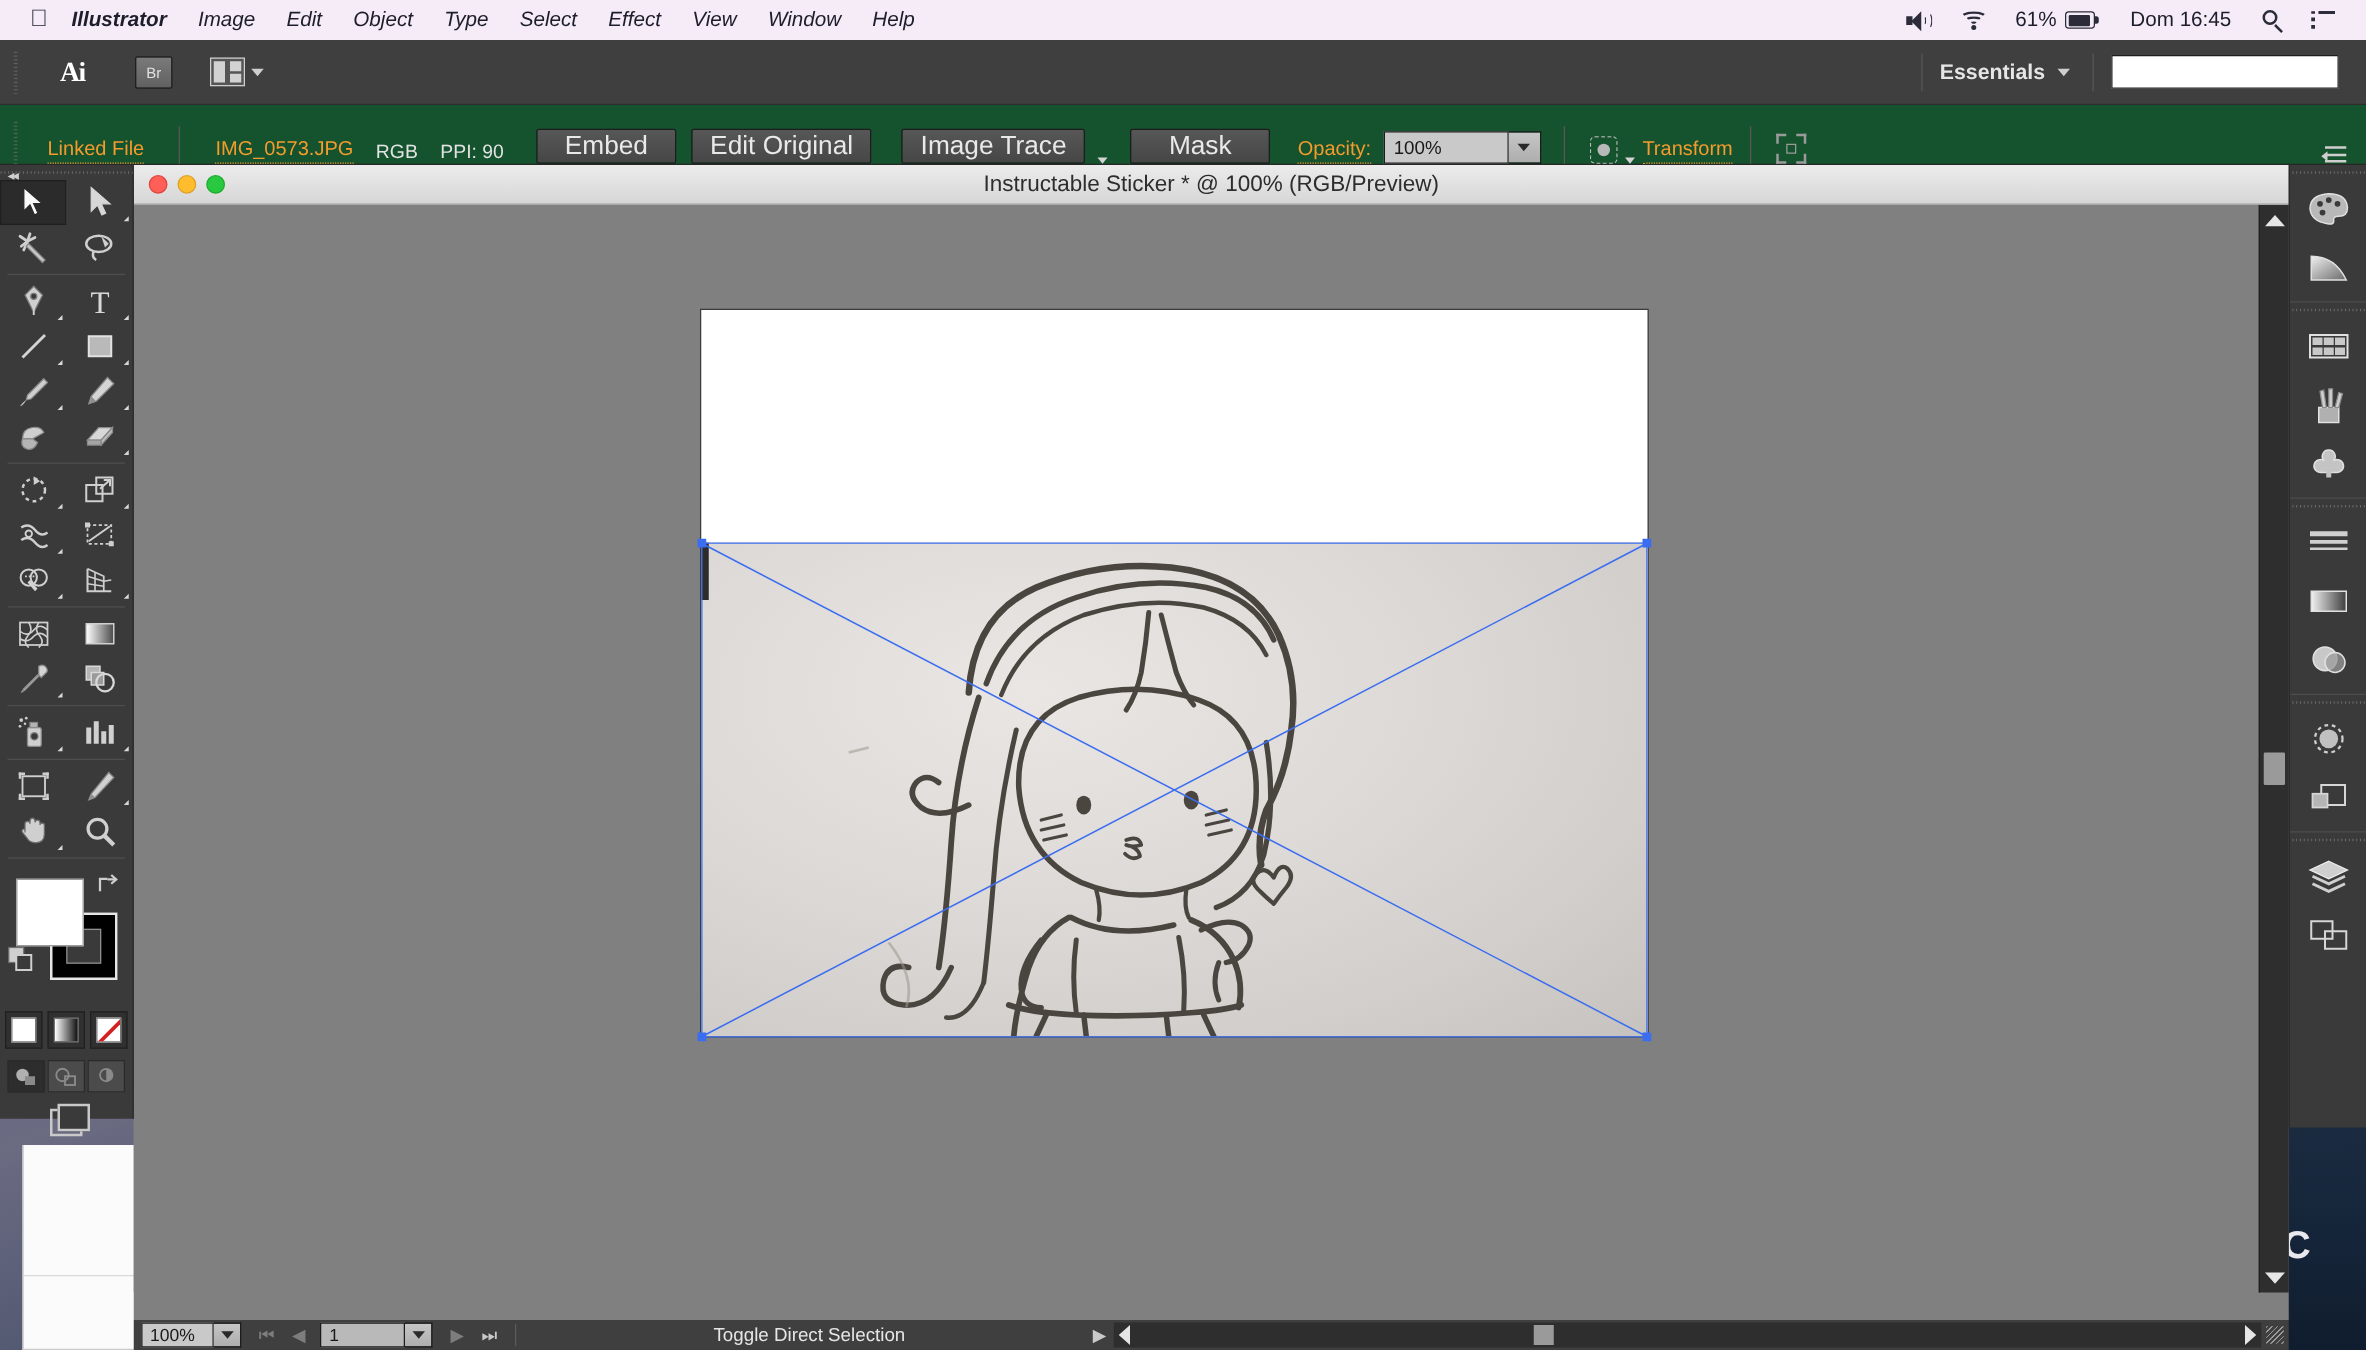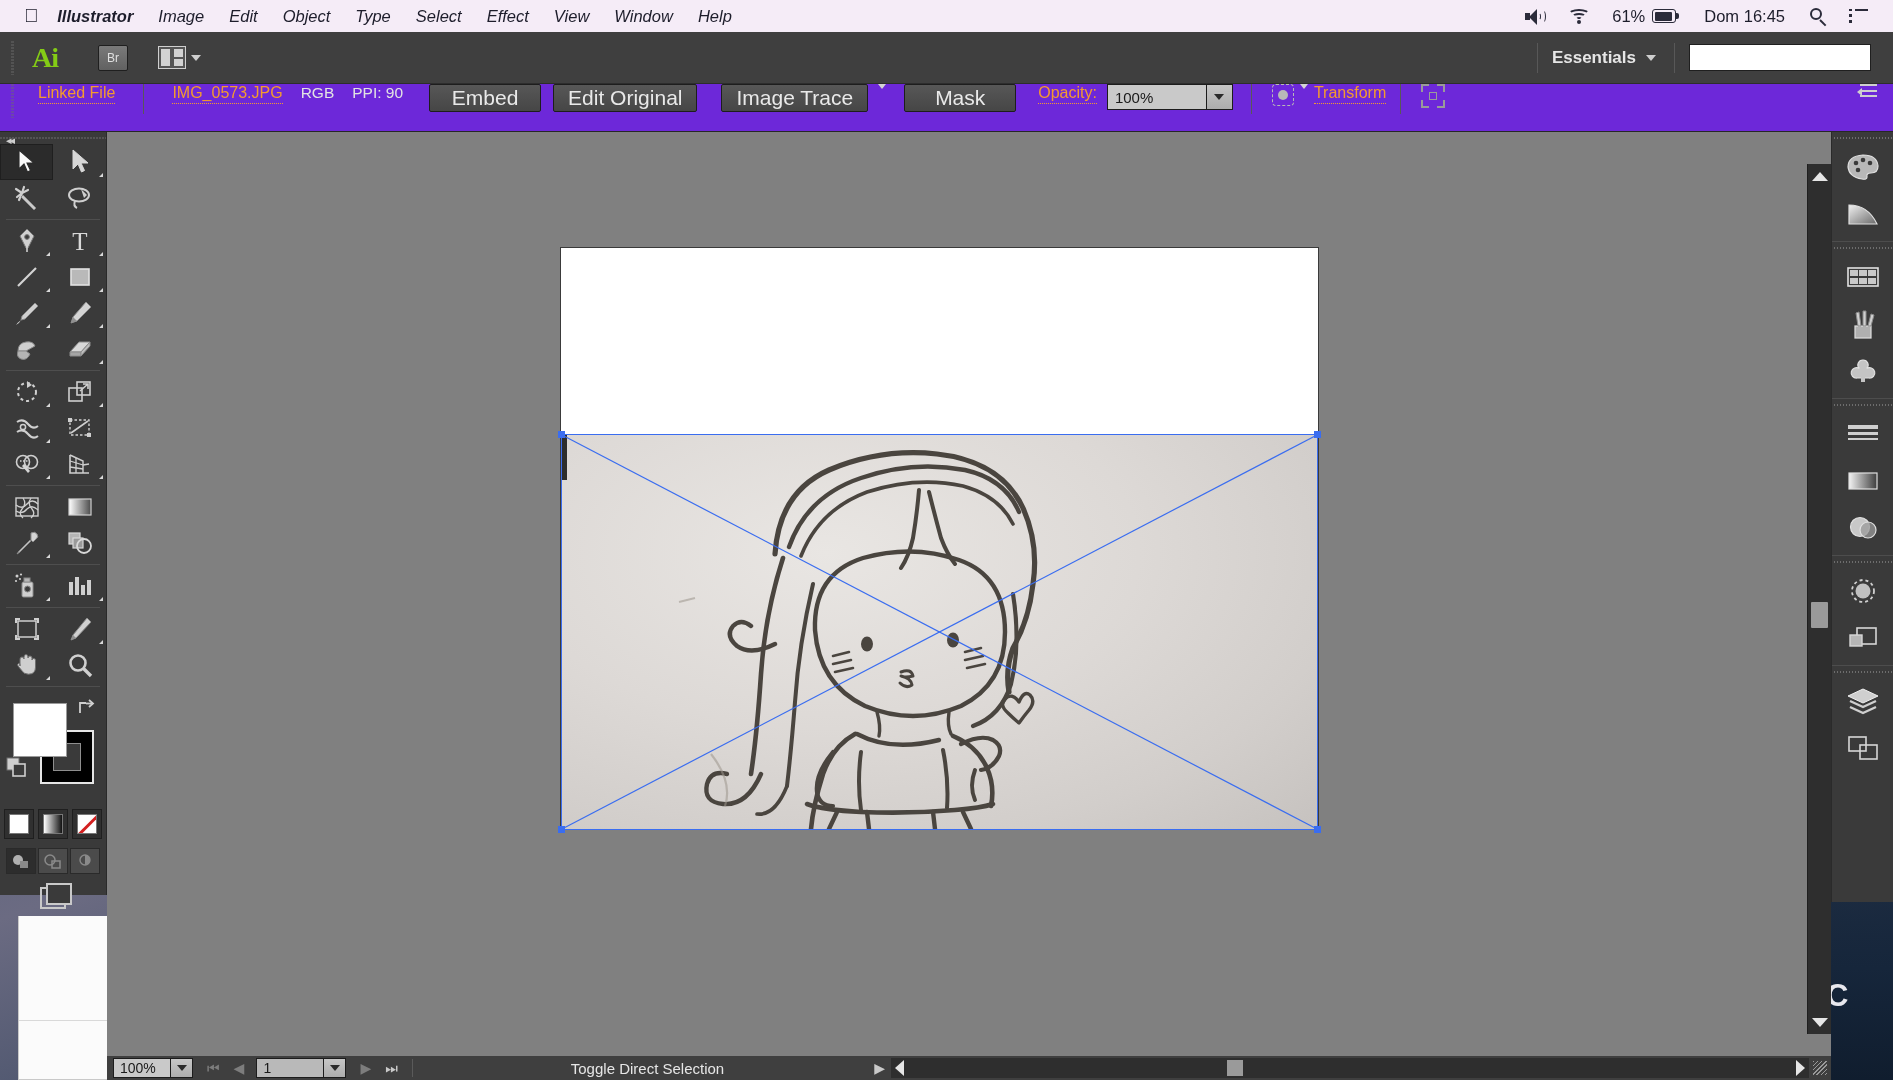--- a/index.html
+++ b/index.html
@@ -95,42 +95,42 @@
 
   
   #appbar {
     position:absolute; left:0; top:32px; width:1893px; height:52px;
     background:#3f3f3f; border-bottom:1px solid #2d2d2d;
     display:flex; align-items:center; z-index:30;
   }
   .grip { width:8px; height:34px; margin-left:8px; margin-right:8px;
     background-image: repeating-linear-gradient(180deg,#6d6d6d 0 1px, transparent 1px 3px);
     background-size:3px 3px; background-repeat:repeat-y; background-position:center; opacity:.85; }
-  #ai-logo { color:#84cc16; font-weight:bold; font-size:28px; margin-left:8px; font-family:"Liberation Serif", serif; letter-spacing:-1px; }
+  #ai-logo { color:#ffffff; font-weight:bold; font-size:22px; margin-left:24px; font-family:"Liberation Serif", serif; letter-spacing:-1px; }
   #br-btn { margin-left:40px; width:30px; height:26px; border:1px solid #1f1f1f; border-radius:2px;
     background:linear-gradient(180deg,#7a7a7a,#616161); color:#e0e0e0; font-size:12px;
     display:flex; align-items:center; justify-content:center; }
   #arrange-btn { margin-left:30px; display:flex; align-items:center; gap:5px; }
   #arrange-btn .ico { width:28px; height:23px; border:1.6px solid #cfcfcf; background:#555; display:flex; }
   #arrange-btn .ico .l { flex:1; background:#d2d2d2; margin:2px; }
   #arrange-btn .ico .r { flex:1; display:flex; flex-direction:column; margin:2px; }
   #arrange-btn .ico .r i { flex:1; background:#d2d2d2; }
   #arrange-btn .ico .r i:first-child { margin-bottom:2px; }
   .caret-d { width:0;height:0;border-left:5px solid transparent;border-right:5px solid transparent;border-top:6px solid #cfcfcf; }
   #appbar .sp { flex:1; }
   .divider-v { width:1px; height:30px; background:#585858; margin:0 14px; }
   #ws-name { color:#e6e6e6; font-size:17px; font-weight:bold; }
   #ws-caret { margin-left:10px; margin-right:4px; }
   #search-box { width:182px; height:27px; background:#ffffff; border:1px solid #1f1f1f; margin-right:22px; }
 
   
   #controlbar {
     position:absolute; left:0; top:84px; width:1893px; height:48px;
-    background:#6d28d9; border-bottom:1px solid #272727;
-    display:flex; align-items:flex-start; z-index:30;
+    background:#14532d; border-bottom:1px solid #272727;
+    display:flex; align-items:flex-end; z-index:30;
   }
   .ctl-link { color:#f49b2e; font-size:16px; text-decoration:none; border-bottom:1.5px dotted #f49b2e; padding-bottom:1px; }
   .ctl-txt  { color:#e3e3e3; font-size:15.5px; }
   .ctl-btn {
     height:28px; border:1px solid #1d1d1d; border-radius:2px;
     background:linear-gradient(180deg,#575757,#464646);
     color:#e9e9e9; font-size:21px; display:flex; align-items:center; justify-content:center;
     padding:0 14px;
   }
   .ctl-btn.wide { min-width:112px; }
@@ -724,20 +724,28 @@
         </svg>
     </div>
   </div>
 
   <div id="tb-bottom">
     <div class="sq"></div>
   </div>
 </div>
 
 <div id="docwin">
+  <div id="doc-titlebar">
+    <div class="traffic">
+      <i class="tl-close"></i>
+      <i class="tl-min"></i>
+      <i class="tl-max"></i>
+    </div>
+    <div id="doc-title">Instructable Sticker   * @ 100% (RGB/Preview)</div>
+  </div>
 
   <div id="canvas-area">
 
     <div id="artboard">
 
       <div id="placed-image">
         <div class="darkedge"></div>
         <svg width="757" height="395" viewBox="0 0 757 395">
           <g fill="none" stroke="#4a453f" stroke-linecap="round" stroke-linejoin="round">
 

